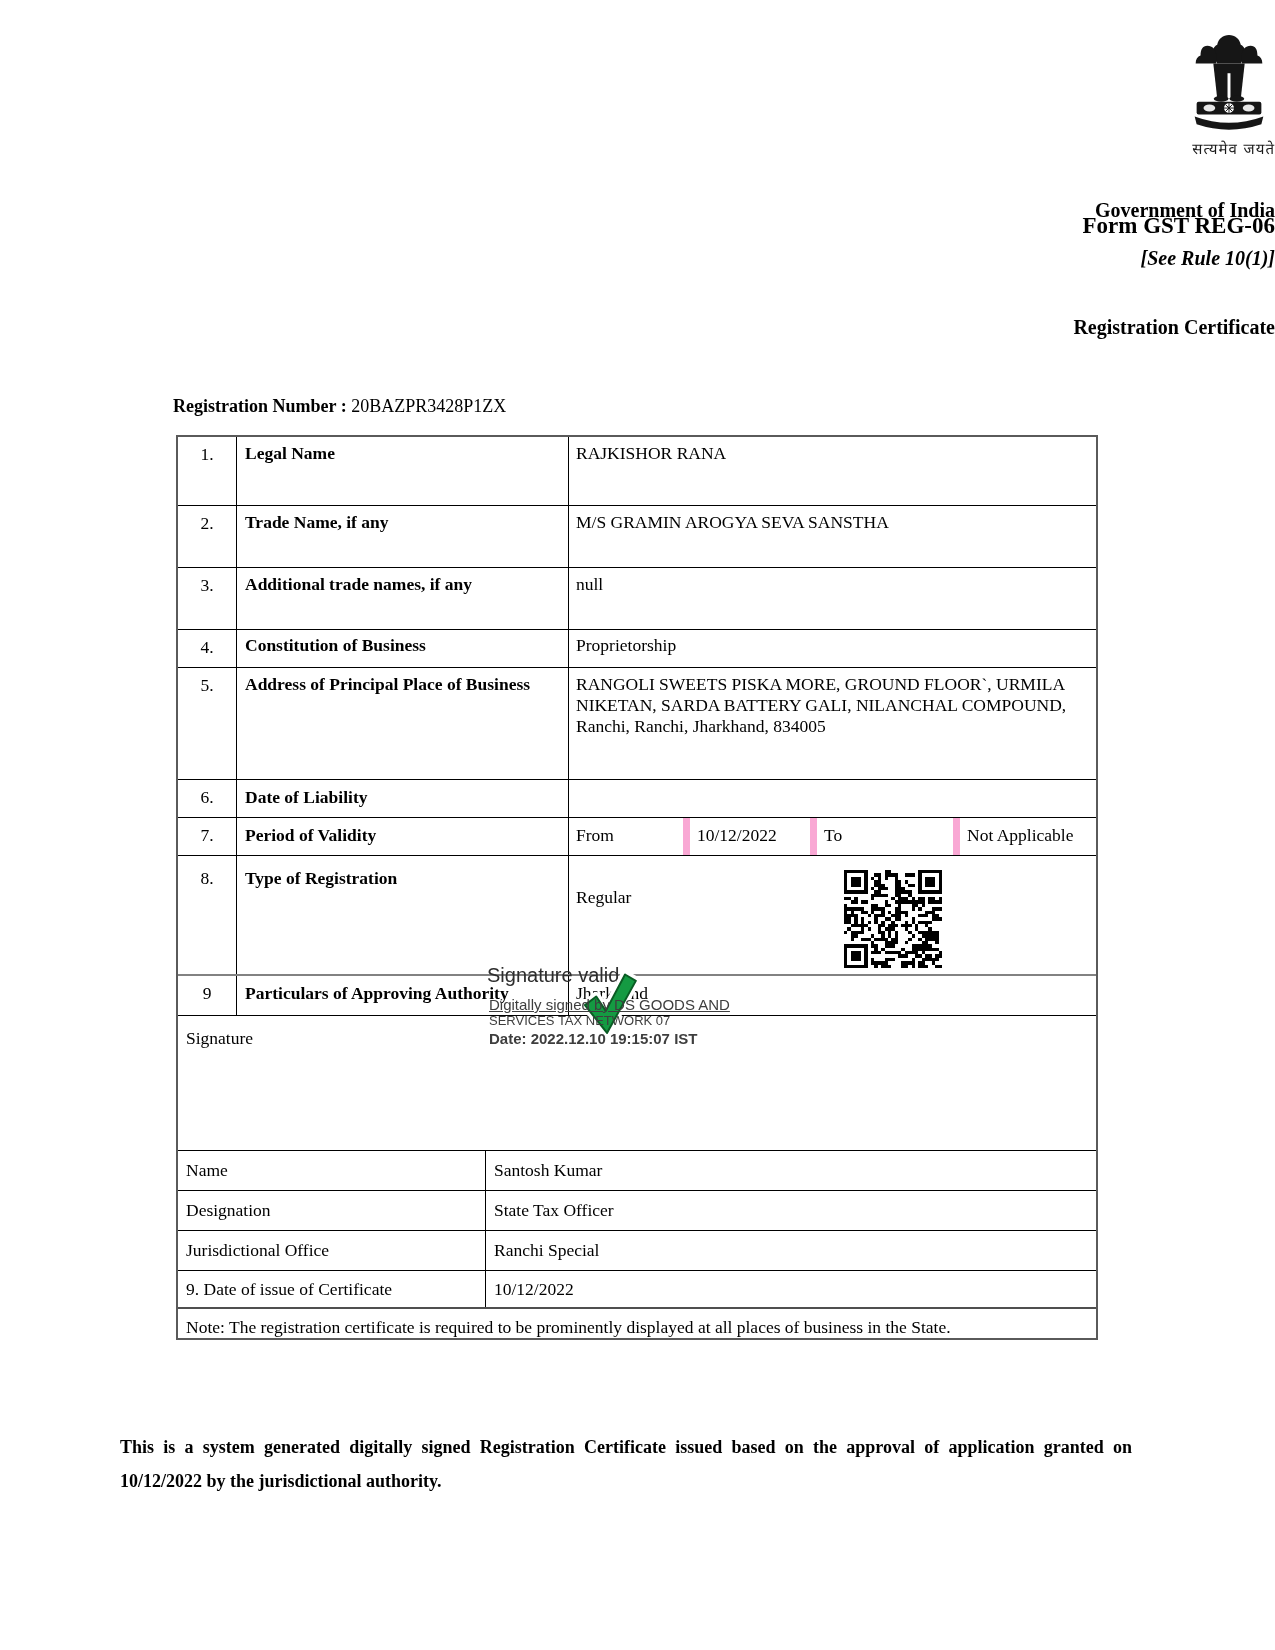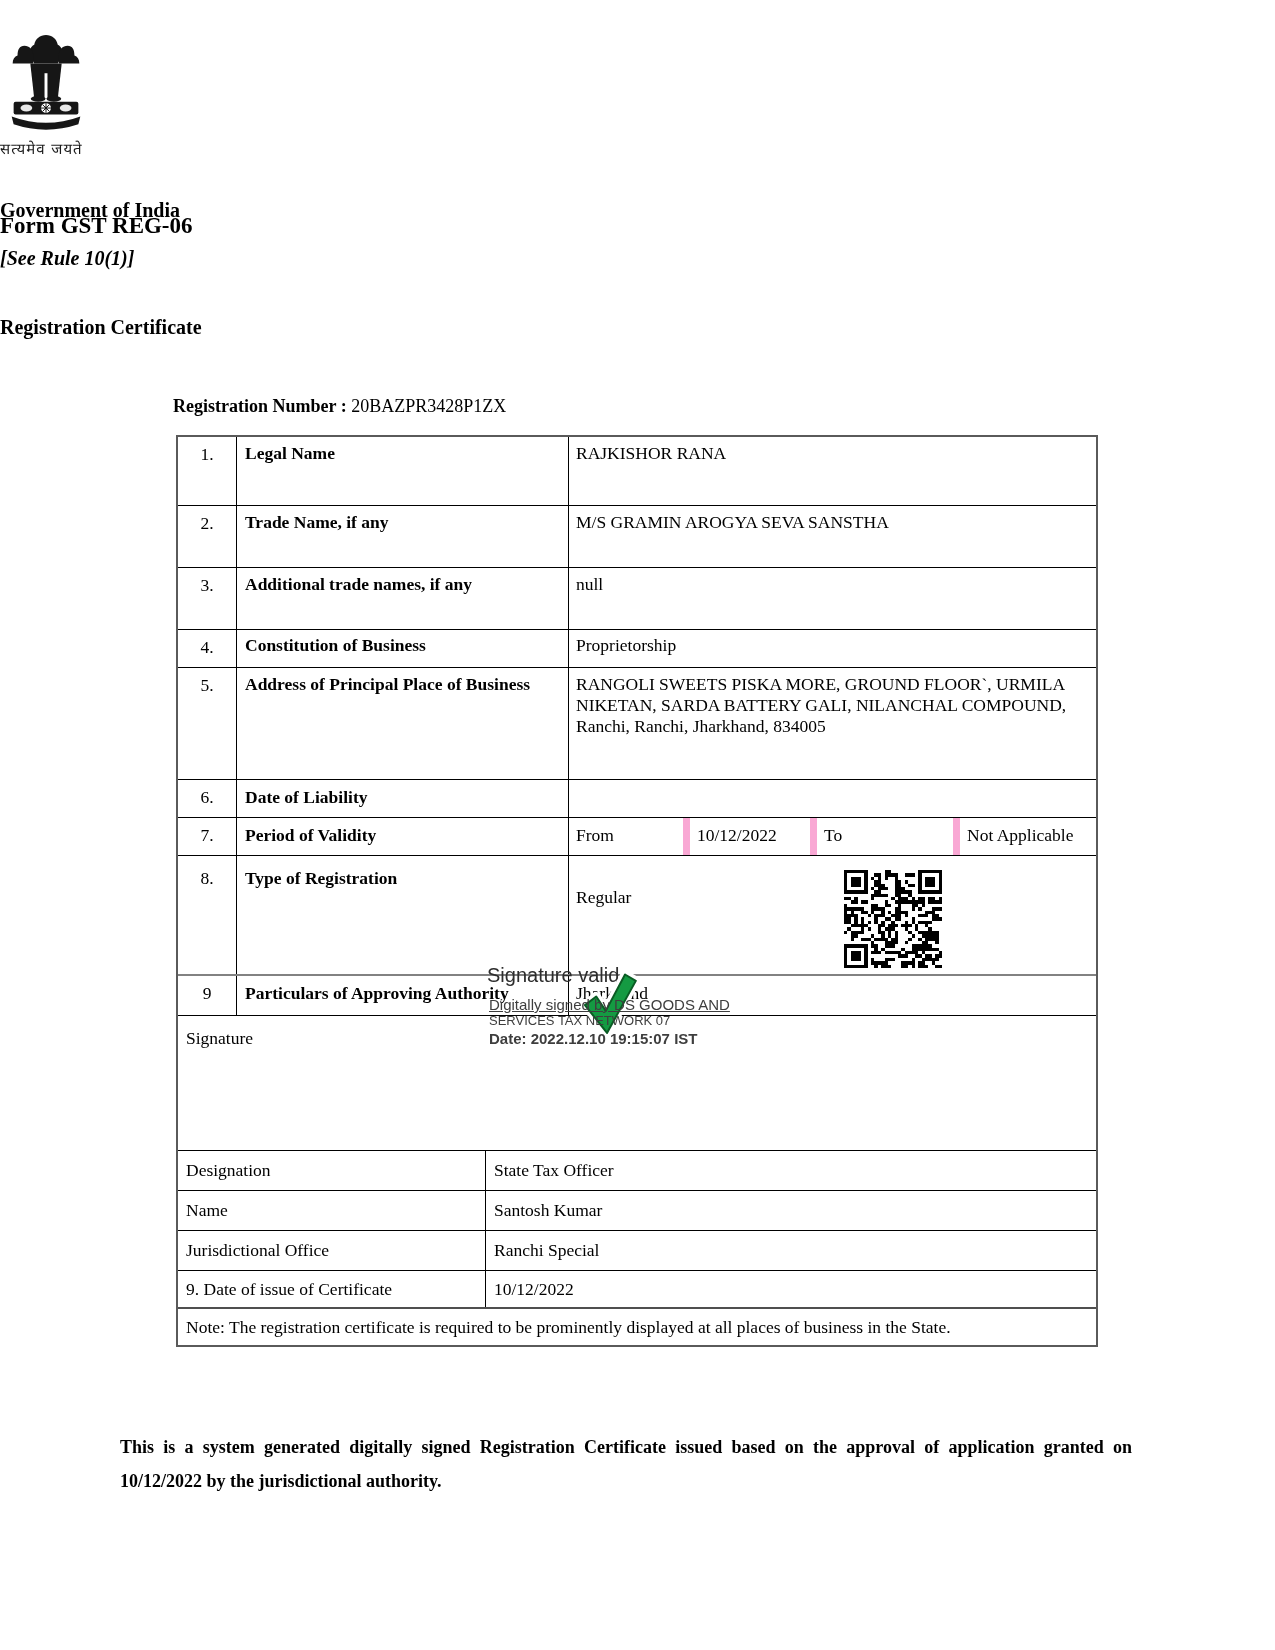--- a/index.html
+++ b/index.html
@@ -2,21 +2,21 @@
 <html><head>
 <meta charset="utf-8">
 <style>
   * { margin:0; padding:0; box-sizing:border-box; }
   html,body { background:#ffffff; }
   .page {
     position:relative; width:1275px; height:1650px; background:#fff;
     font-family:"Liberation Serif","DejaVu Serif",serif; color:#000;
     overflow:hidden;
   }
-  .centerline { position:absolute; left:0; width:1275px; text-align:left; }
+  .centerline { position:absolute; left:0; width:1275px; text-align:right; }
   .emblem-wrap { top:34px; }
   .emblem-caption { top:138px; font-family:"DejaVu Sans",sans-serif; font-size:15px; color:#1a1a1a; letter-spacing:1px; }
   .gov-title   { top:199px; font-size:20px; font-weight:bold; }
   .form-title  { top:213px; font-size:23px; font-weight:bold; }
   .rule-ref    { top:247px; font-size:20px; font-style:italic;font-weight:bold; }
   .cert-title  { top:316px; font-size:20px; font-weight:bold; }
 
   .regline { position:absolute; left:173px; top:396px; font-size:18px; }
   .regline .lbl { font-weight:bold; }
 
@@ -501,37 +501,37 @@
       <div class="c-num">9</div>
       <div class="c-label" style="padding-top:7px">Particulars of Approving Authority</div>
       <div class="c-value" style="padding-top:7px">Jharkhand</div>
     </div>
 
     <div class="trow" style="height:135px">
       <div class="c-full">Signature</div>
     </div>
 
     <div class="trow" style="height:40px">
+      <div class="c-left">Name</div>
+      <div class="c-right">Santosh Kumar</div>
+    </div>
+    <div class="trow" style="height:40px">
       <div class="c-left">Designation</div>
       <div class="c-right">State Tax Officer</div>
-    </div>
-    <div class="trow" style="height:40px">
-      <div class="c-left">Name</div>
-      <div class="c-right">Santosh Kumar</div>
     </div>
     <div class="trow" style="height:40px">
       <div class="c-left">Jurisdictional Office</div>
       <div class="c-right">Ranchi Special</div>
     </div>
     <div class="trow" style="height:37px">
       <div class="c-left" style="padding-top:8px">9. Date of issue of Certificate</div>
       <div class="c-right" style="padding-top:8px">10/12/2022</div>
     </div>
 
-    <div class="trow sep-note" style="height:38px">
+    <div class="trow sep-note" style="height:31px">
       <div class="note-cell">Note: The registration certificate is required to be prominently displayed at all places of business in the State.</div>
     </div>
   </div>
 
   <div class="sig-overlay">
     <div class="sig-status">Signature valid</div>
     <svg class="sig-check" width="62" height="68" viewBox="0 0 62 68" aria-hidden="true">
       <polygon points="6,36 17,27 27,41 45,4 56,10 29,63" fill="none" stroke="#ffffff" stroke-width="9" stroke-linejoin="round"></polygon>
       <polygon points="6,36 17,27 27,41 45,4 56,10 29,63" stroke="#0a5c24" stroke-width="2" stroke-linejoin="round" fill="#149a42"></polygon>
     </svg>

